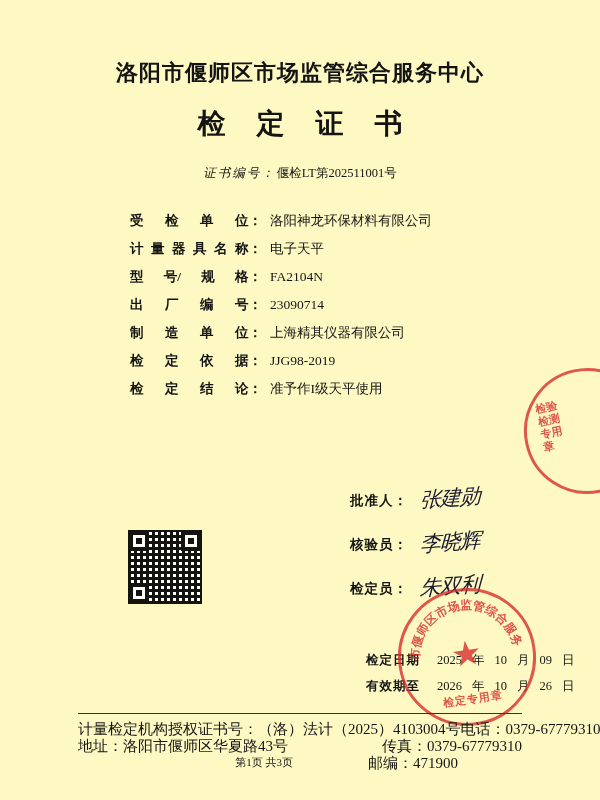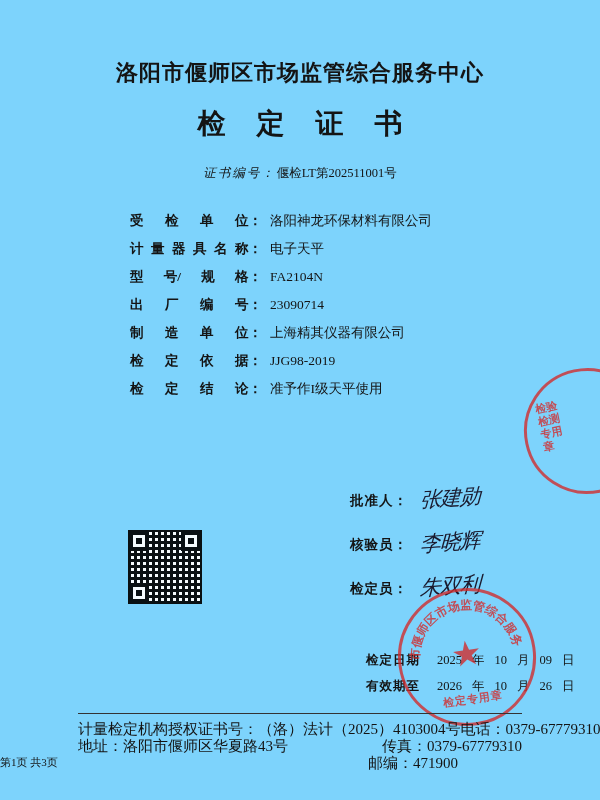--- a/index.html
+++ b/index.html
@@ -11,21 +11,21 @@
     height: 800px;
     background: #ffffff;
     font-family: "Liberation Serif", "DejaVu Serif", serif;
     color: #111111;
     overflow: hidden;
   }
   .page {
     position: relative;
     width: 600px;
     height: 800px;
-    background: #7dd3fc;
+    background: #fef9c3;
     box-sizing: border-box;
   }
 
   
   .org-title {
     position: absolute;
     top: 58px;
     left: 0;
     width: 600px;
     text-align: center;
@@ -259,21 +259,21 @@
     height: 17px;
     align-items: baseline;
   }
   .footer-left { white-space: nowrap; }
   .footer-right { white-space: nowrap; }
   .page-no {
     position: absolute;
     left: 0;
     top: 755px;
     width: 528px;
-    text-align: left;
+    text-align: center;
     font-size: 11px;
     color: #141414;
   }
 </style>
 </head>
 <body>
 
 <div class="page">
 
   <div class="org-title">洛阳市偃师区市场监管综合服务中心</div>

